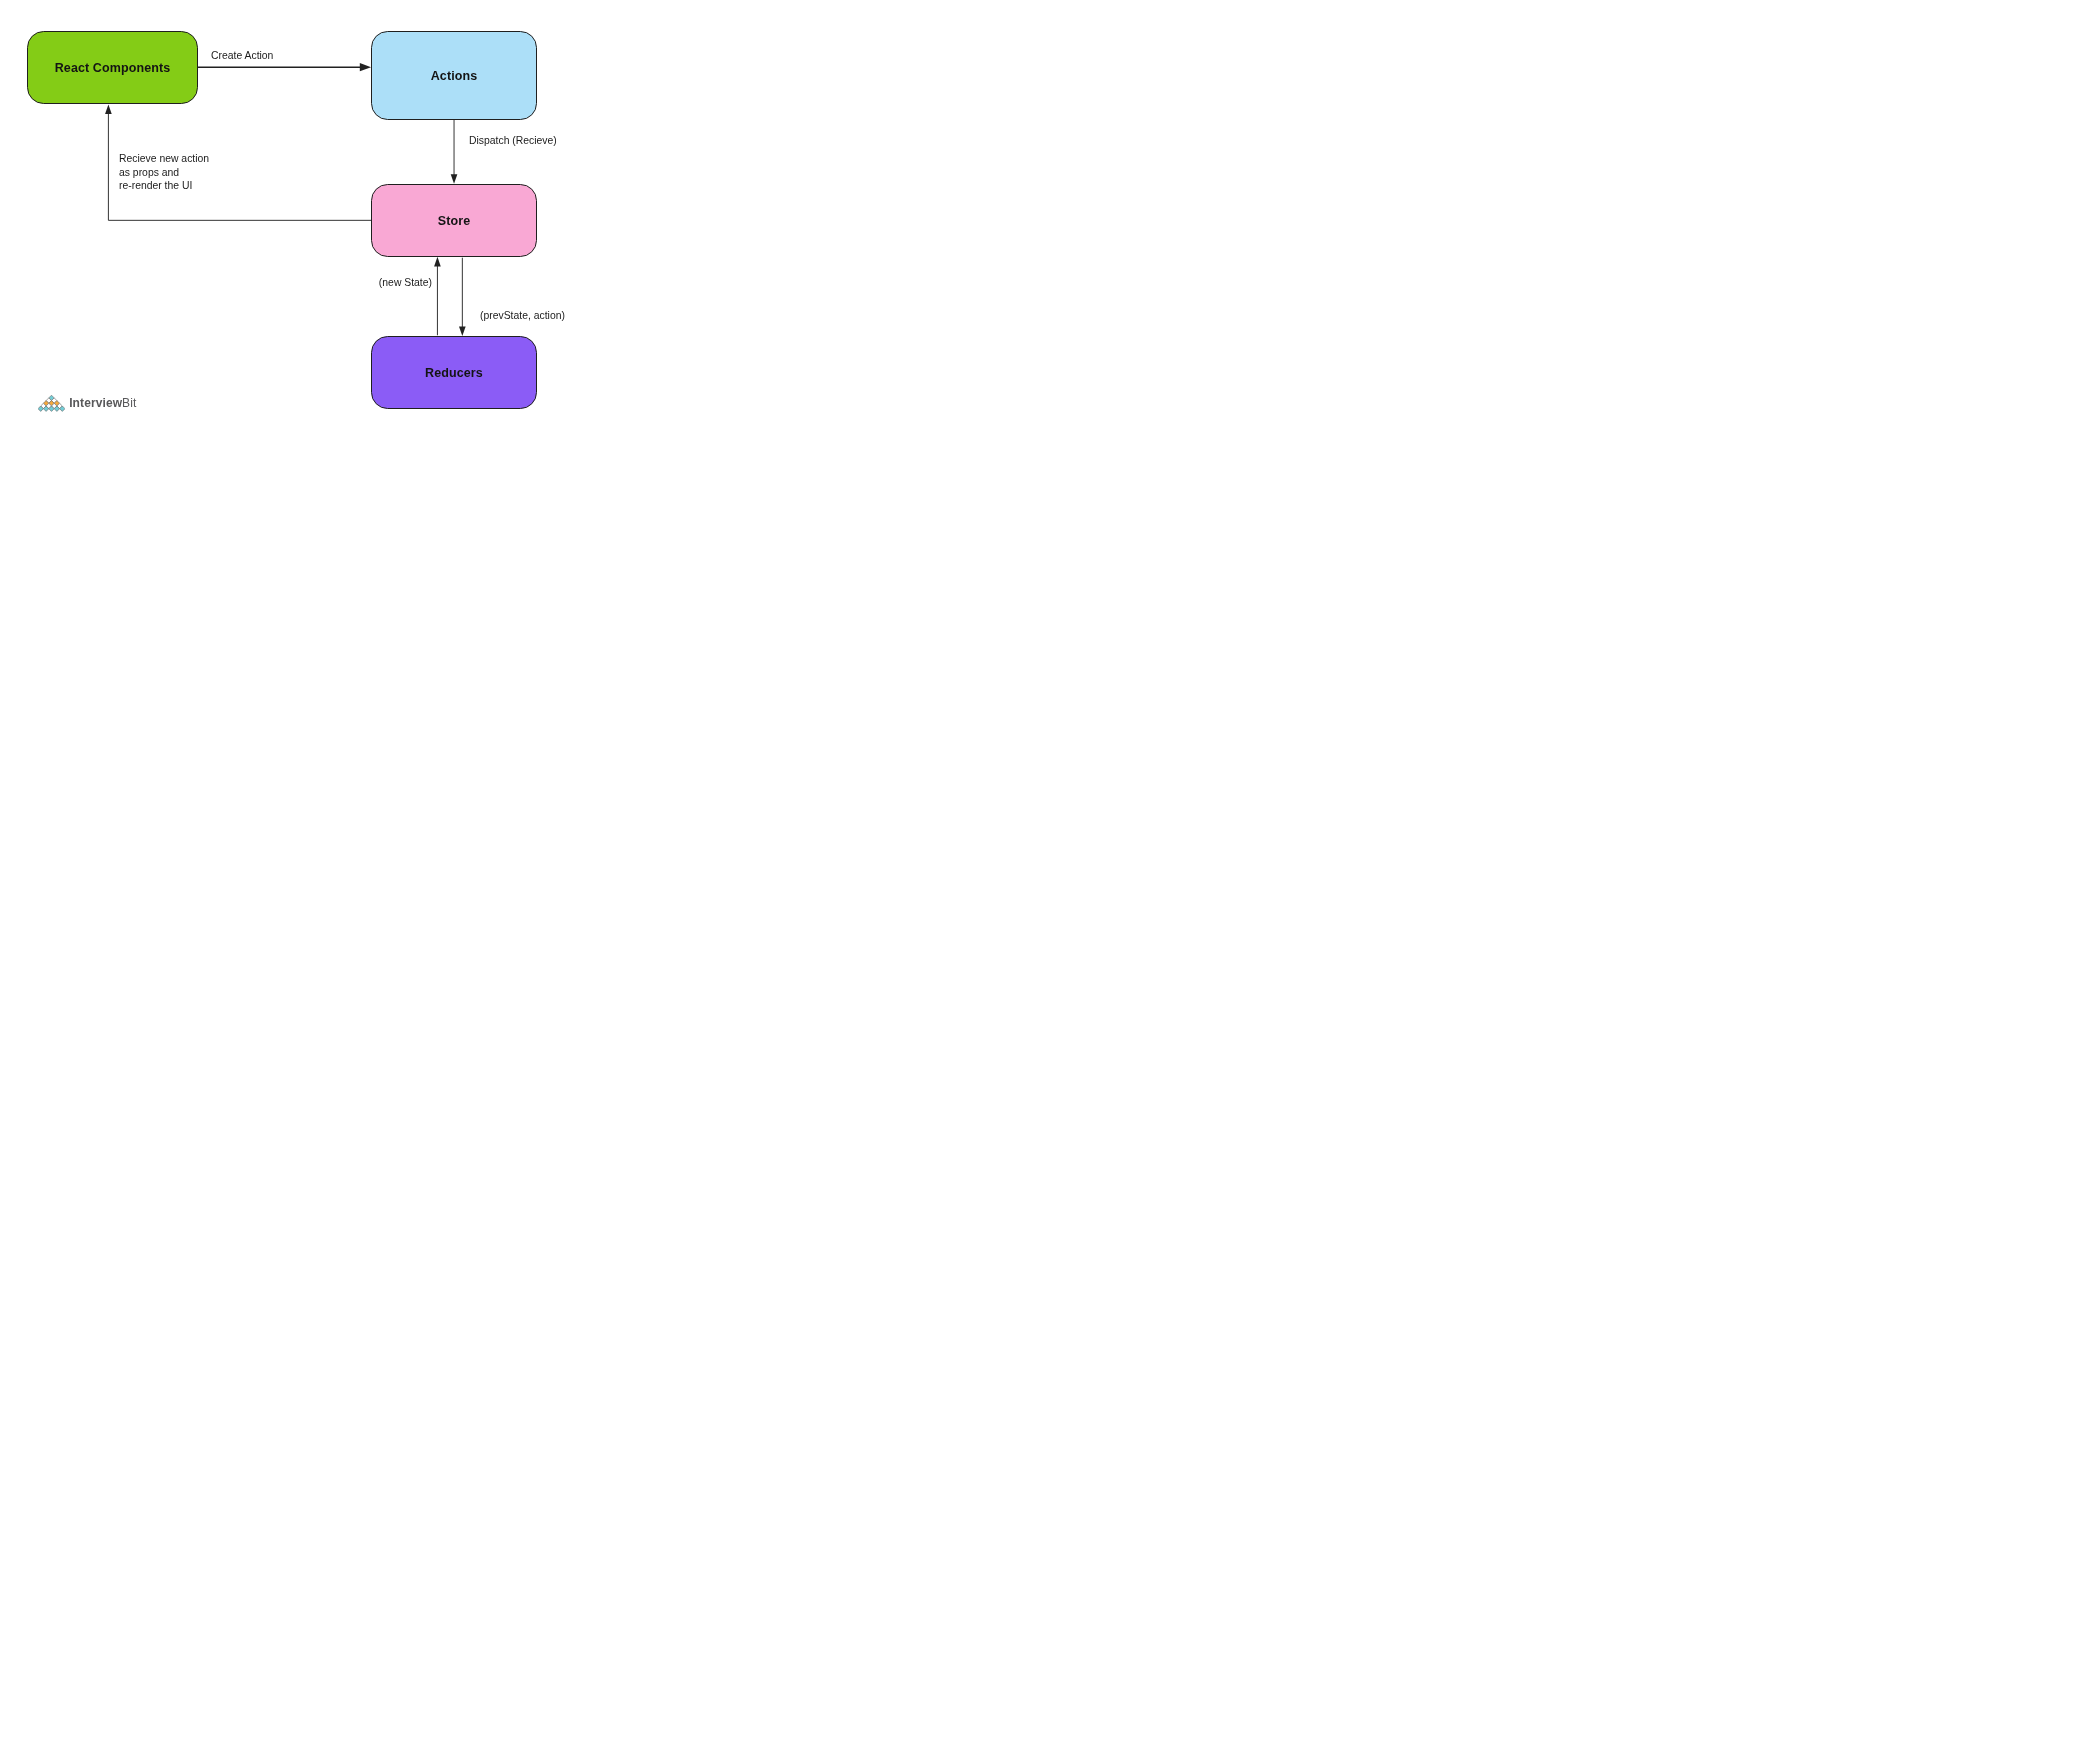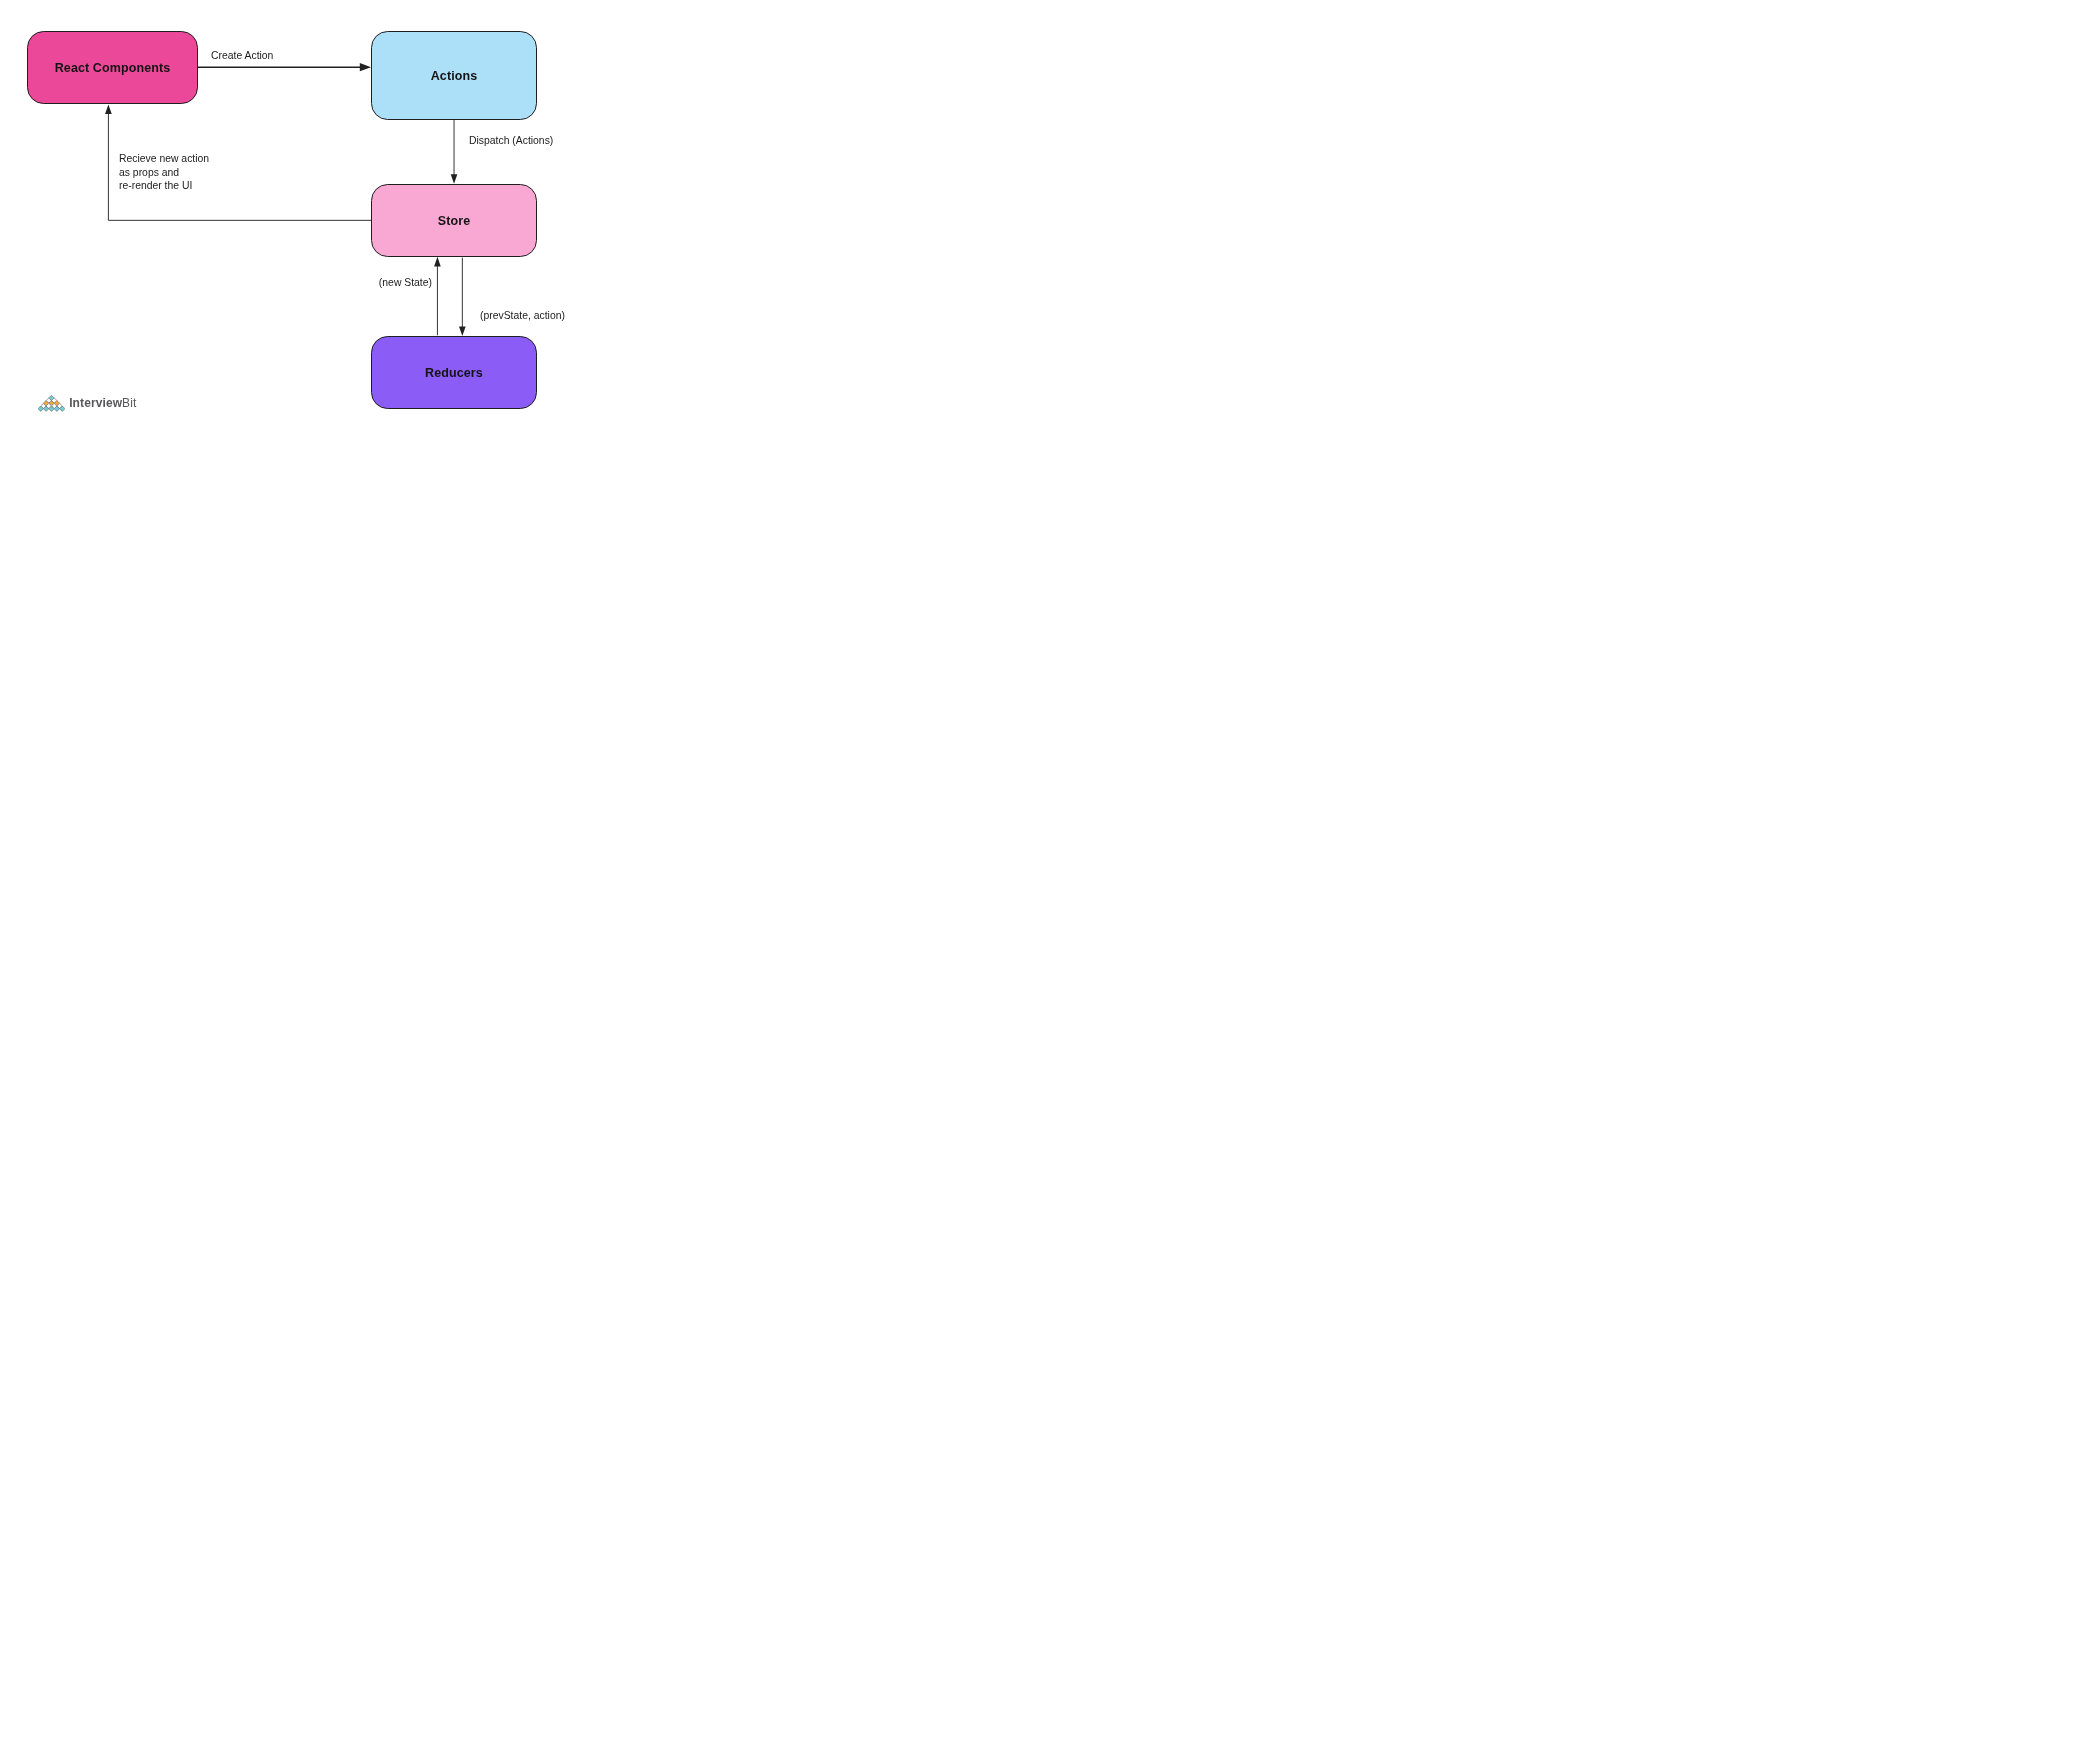--- a/index.html
+++ b/index.html
@@ -90,39 +90,39 @@
     <polyline class="edge-line edge-thin" points="894,531 261,531 261,273"></polyline>
     <polygon class="arrow-head" points="261,252 253,275 269,275"></polygon>
 
     <line class="edge-line edge-thin" x1="1054" y1="808" x2="1054" y2="640"></line>
     <polygon class="arrow-head" points="1054,619 1046,642 1062,642"></polygon>
 
     <line class="edge-line edge-thin" x1="1114" y1="621" x2="1114" y2="789"></line>
     <polygon class="arrow-head" points="1114,810 1106,787 1122,787"></polygon>
   </svg>
 
-  <div class="node node-react" style="background: #ec4899;">
+  <div class="node node-react" style="background: #84cc16;">
     <span>React Components</span>
   </div>
 
   <div class="node node-actions" style="background: rgb(172, 223, 248);">
     <span>Actions</span>
   </div>
 
   <div class="node node-store" style="background: #f9a8d4;">
     <span>Store</span>
   </div>
 
   <div class="node node-reducers" style="background: #8b5cf6;">
     <span>Reducers</span>
   </div>
 
   <div class="edge-label lbl-create">Create Action</div>
 
-  <div class="edge-label lbl-dispatch">Dispatch (Actions)</div>
+  <div class="edge-label lbl-dispatch">Dispatch (Recieve)</div>
 
   <div class="edge-label lbl-receive">
     <div>Recieve new action</div>
     <div>as props and</div>
     <div>re-render the UI</div>
   </div>
 
   <div class="edge-label lbl-newstate">(new State)</div>
 
   <div class="edge-label lbl-prevstate">(prevState, action)</div>

